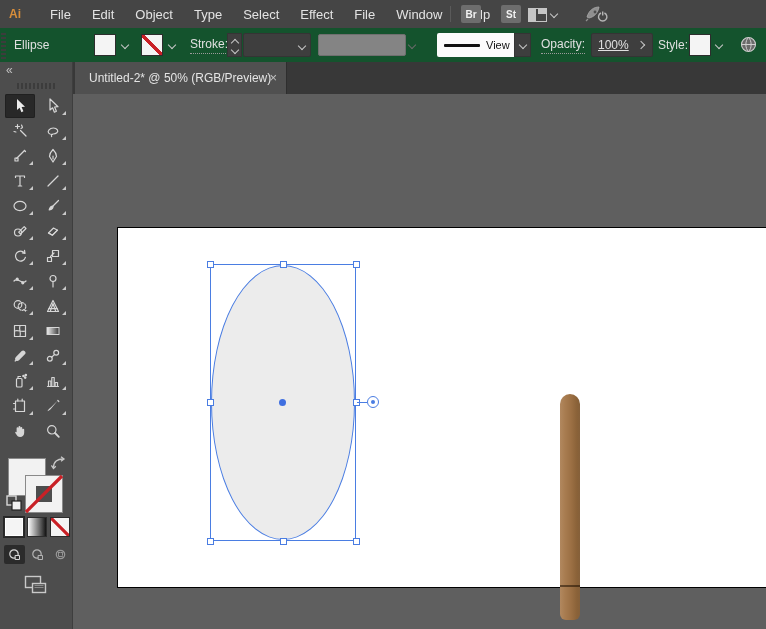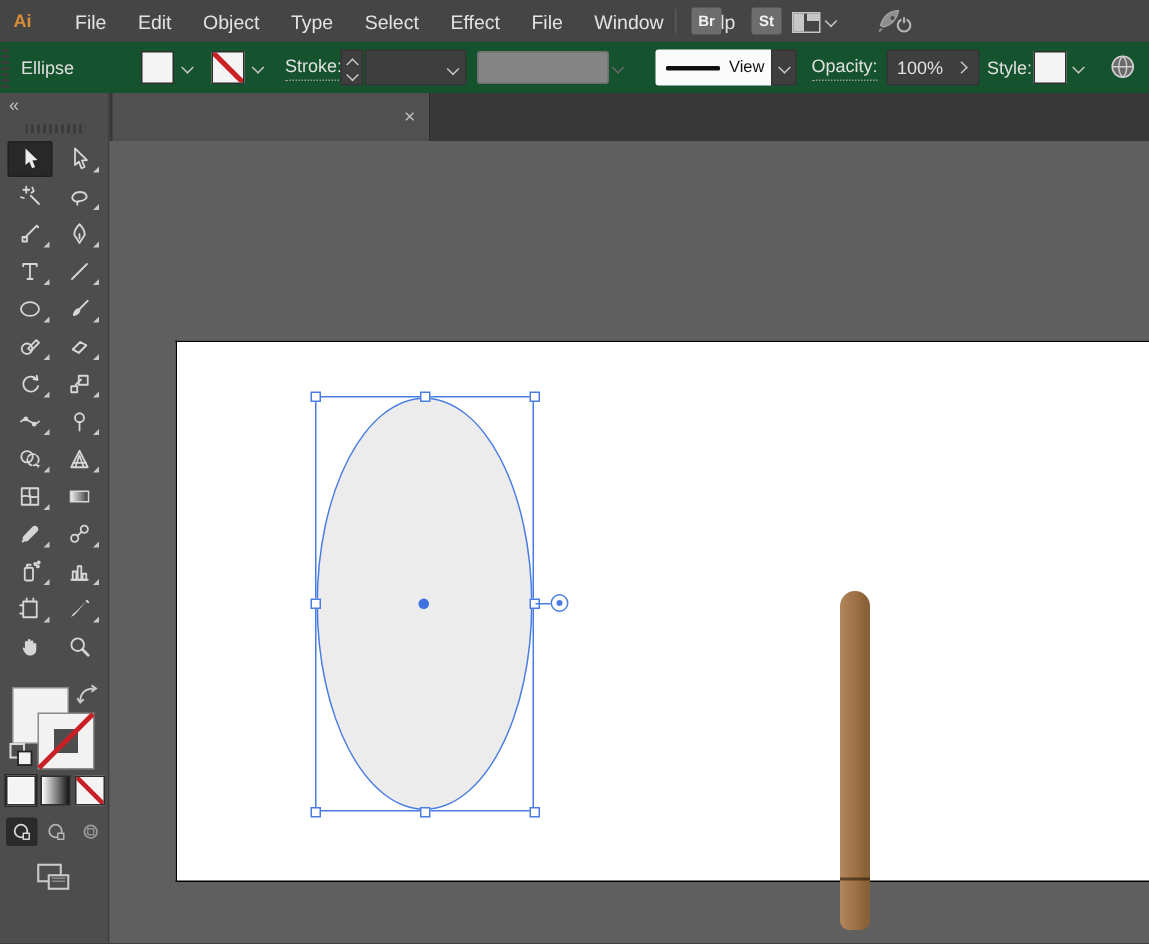--- a/index.html
+++ b/index.html
@@ -44,21 +44,21 @@
   .field{position:absolute;top:5px;height:24px;background:#3e3e3e;border:1px solid #343434;
     box-sizing:border-box;border-radius:2px;}
   .dis-btn{position:absolute;left:318px;top:6px;width:88px;height:22px;background:#848484;
     border:1px solid #6f6f6f;box-sizing:border-box;border-radius:2px;}
   .brushbox{position:absolute;left:437px;top:5px;width:77px;height:24px;background:#fbfbfb;
     border-radius:2px 0 0 2px;display:flex;align-items:center;}
   .brushline{width:36px;height:3px;background:#111;margin-left:7px;border-radius:1px;}
   .brushname{color:#111;font-size:11px;margin-left:6px;}
   .brushchv{position:absolute;left:514px;top:5px;width:17px;height:24px;background:#3e3e3e;
     border:1px solid #343434;box-sizing:border-box;display:flex;align-items:center;justify-content:center;}
-  .opfield{left:591px;width:62px;line-height:22px;padding-left:6px;box-sizing:border-box;}
+  .opfield{left:591px;width:62px;line-height:22px;padding-left:6px;box-sizing:border-box;text-decoration:underline;}
   .op-arrow{position:absolute;left:636px;top:12px;}
   .globe{position:absolute;left:740px;top:8px;}
   
   .tabstrip{position:absolute;left:73px;top:62px;width:693px;height:32px;background:#383838;}
   .tab{position:absolute;left:2px;top:0;width:212px;height:32px;background:#505050;
     color:#e4e4e4;font-size:12px;line-height:32px;padding-left:14px;box-sizing:border-box;
     border-right:1px solid #2e2e2e;}
   .tabclose{position:absolute;right:9px;top:0;line-height:32px;color:#c0c0c0;font-size:13px;cursor:default;}
   
   .toolbar{position:absolute;left:0;top:62px;width:73px;height:567px;background:#4d4d4d;
@@ -189,20 +189,21 @@
       </div>
 
     <svg class="globe" width="17" height="17" viewBox="0 0 17 17">
       <circle cx="8.5" cy="8.5" r="7" fill="#6a6a6a" stroke="#cfcfcf" stroke-width="1.1"></circle>
       <path d="M1.5 8.5 h14 M8.5 1.5 c3.5 3 3.5 11 0 14 M8.5 1.5 c-3.5 3 -3.5 11 0 14" fill="none" stroke="#cfcfcf" stroke-width="1"></path>
     </svg>
   </div>
 
   <div class="tabstrip">
     <div class="tab">
+      <span>Untitled-2* @ 50% (RGB/Preview)</span>
       <span class="tabclose">×</span>
     </div>
   </div>
 
   <div class="toolbar">
     <div class="collapse">«</div>
     <div class="grip-h"></div>
 
     <div class="tools">
       <div class="cell sel">

